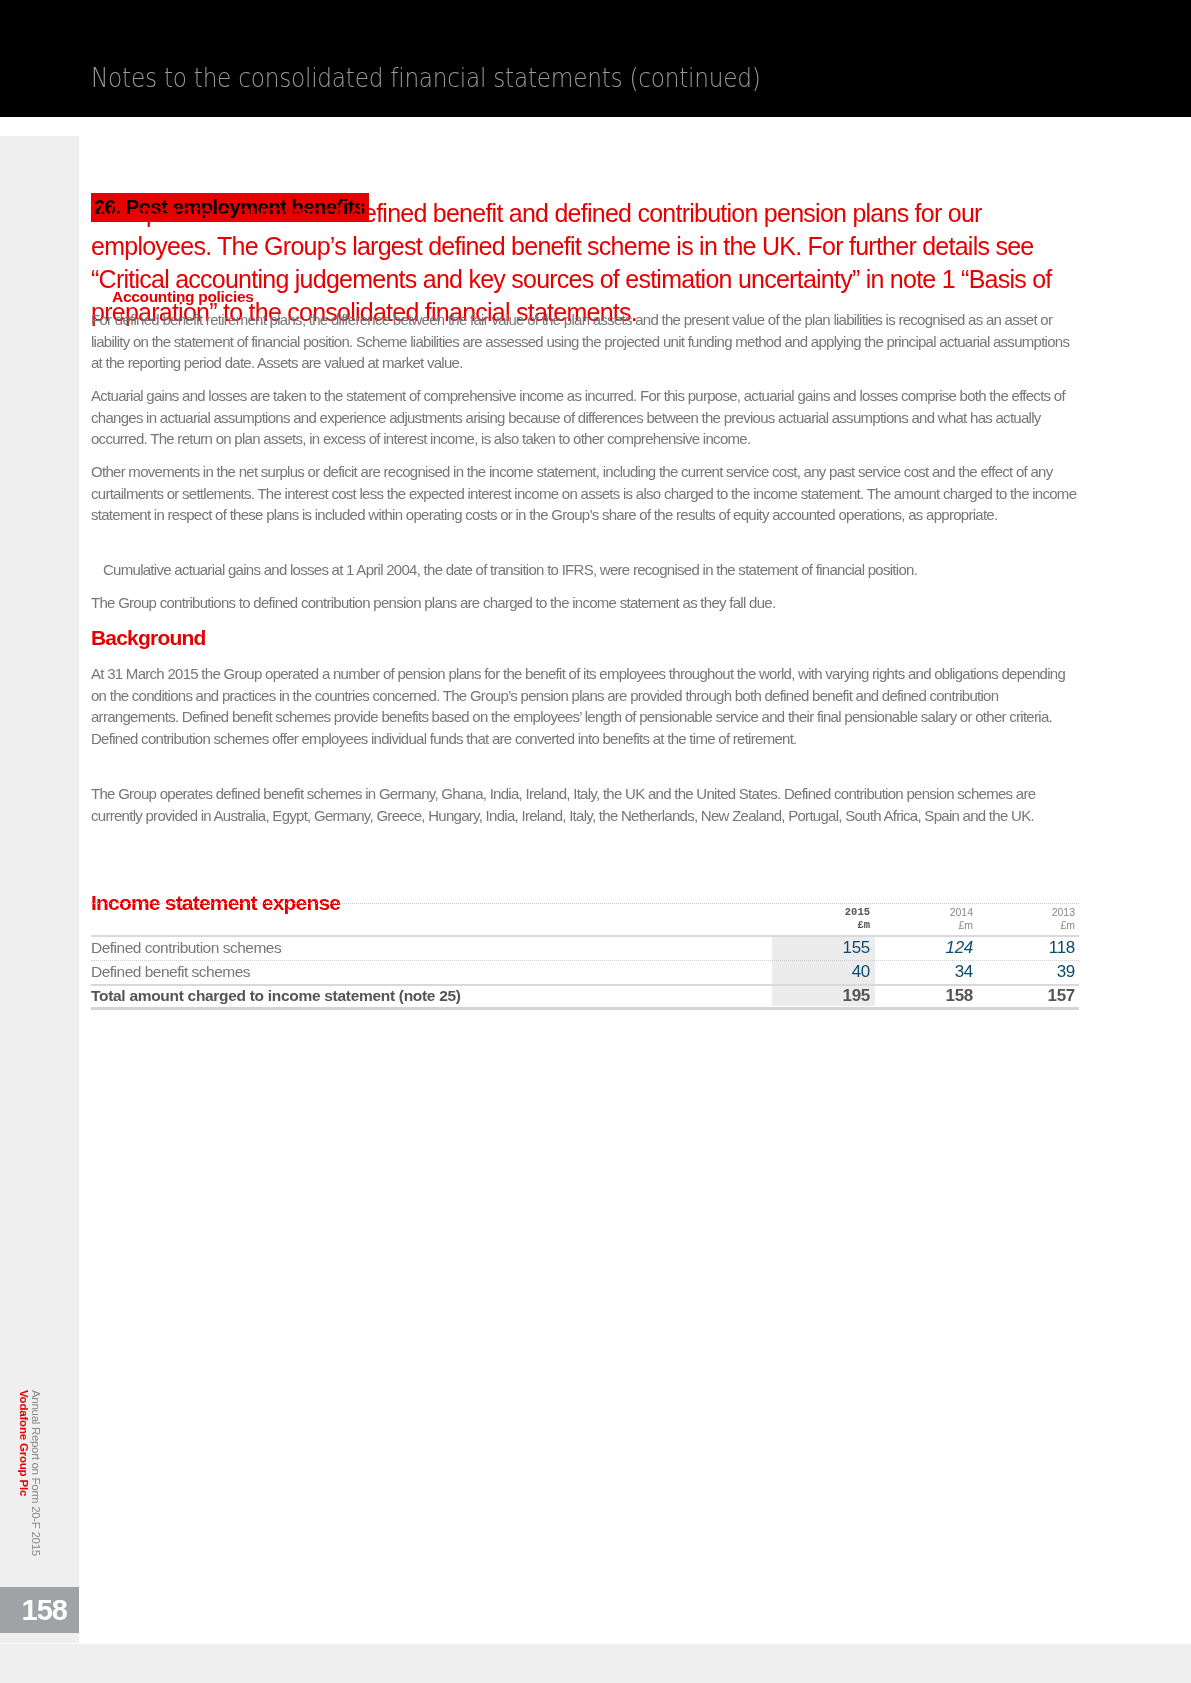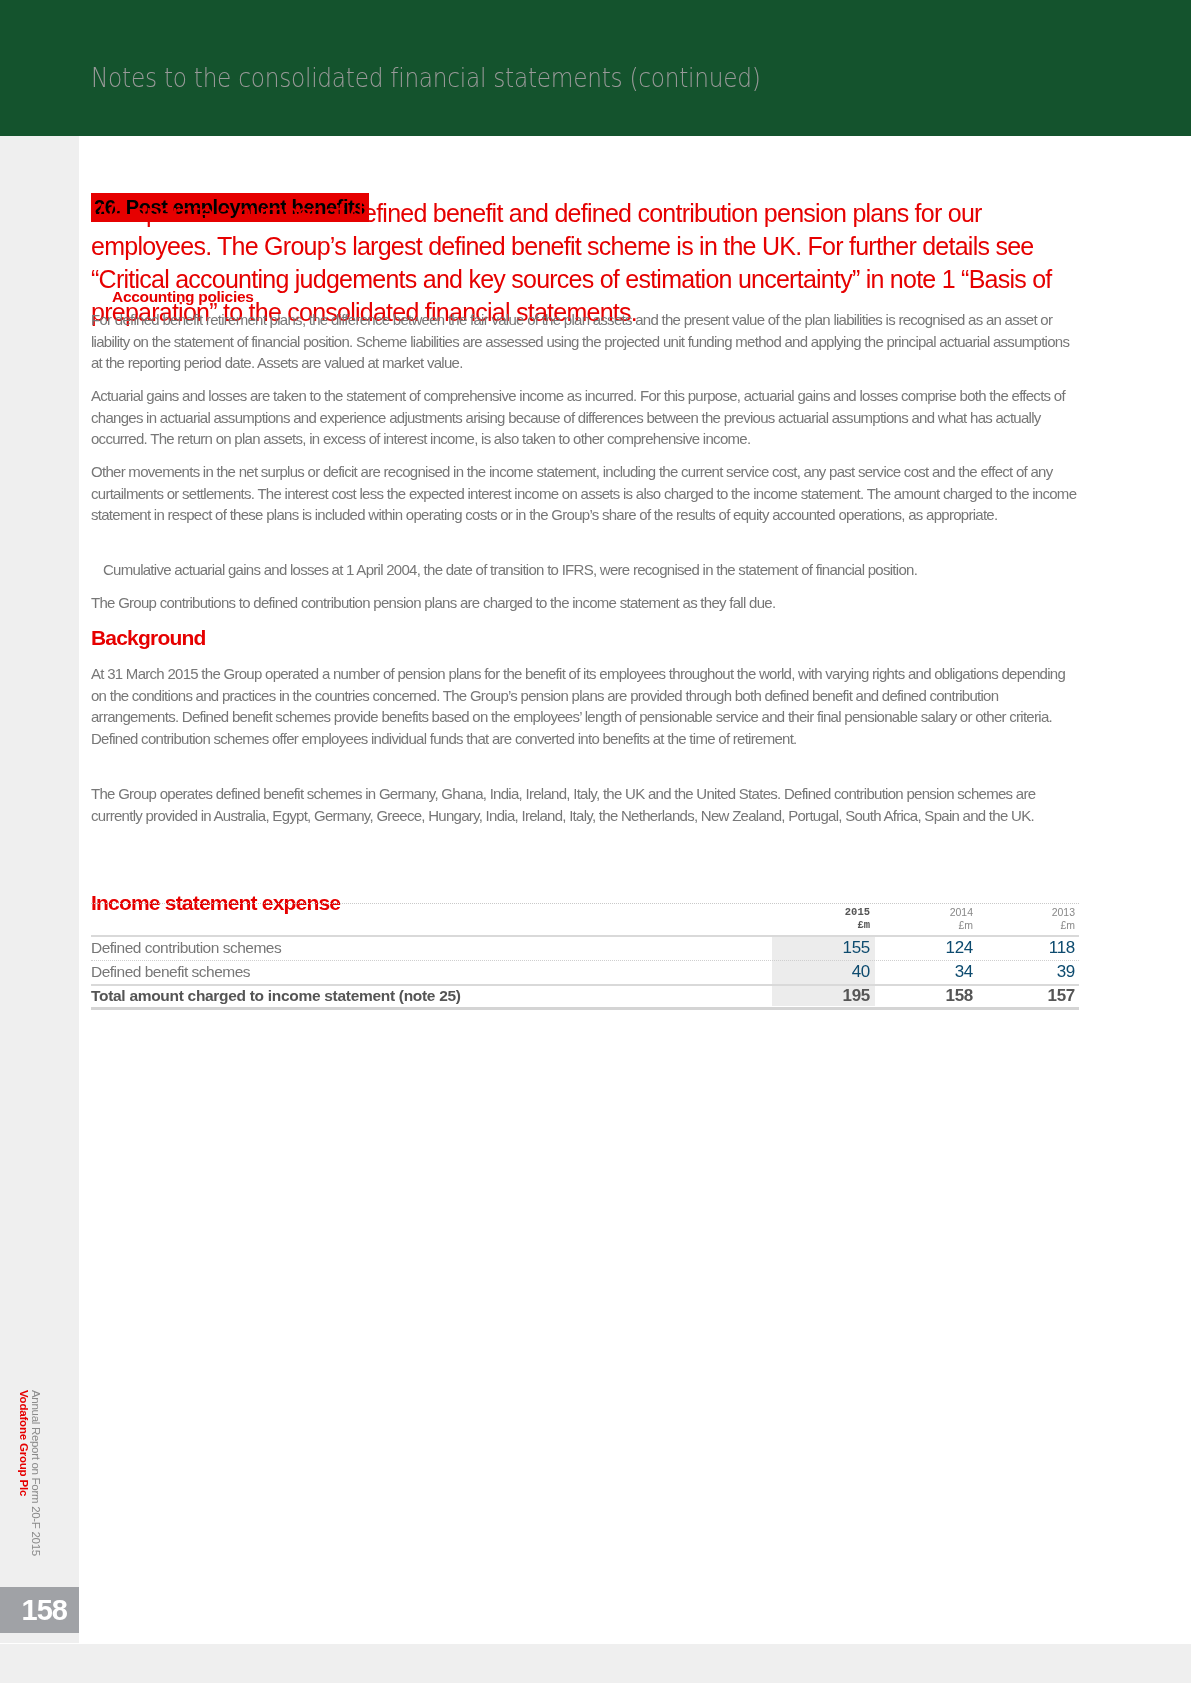--- a/index.html
+++ b/index.html
@@ -2,22 +2,22 @@
 <html><head>
 <meta charset="utf-8">
 <style>
   html, body { margin: 0; padding: 0; }
   body {
     width: 1191px; height: 1683px; position: relative; overflow: hidden;
     background: #ffffff;
     font-family: "Liberation Sans", sans-serif;
   }
   .top-band {
-    position: absolute; left: 0; top: 0; width: 1191px; height: 136px;
-    background: #14532d;
+    position: absolute; left: 0; top: 0; width: 1191px; height: 117px;
+    background: #000000;
   }
   .running-title {
     position: absolute; left: 91px; top: 62px;
     font-size: 27px; color: #9a9a9a; font-weight: 300; letter-spacing: -0.3px;
     font-family: "DejaVu Sans", sans-serif; transform: scaleX(0.86); transform-origin: left center;
     white-space: nowrap;
   }
   .left-strip {
     position: absolute; left: 0; top: 136px; width: 79px; height: 1507px;
     background: #efefef;
@@ -157,21 +157,21 @@
     <div class="hdr" style="left:894px;">
       <div>2013</div>
       <div>£m</div>
     </div>
 
     <div class="hline" style="top:32px; border-top:2px solid #d9d9d9;"></div>
 
     <div class="row" style="top:34px;">
       <span class="label">Defined contribution schemes</span>
       <span class="val" style="left:689px;">155</span>
-      <span class="val" style="left:792px;">124</span>
+      <span class="val" style="left:792px;font-style:italic;">124</span>
       <span class="val" style="left:894px;">118</span>
     </div>
     <div class="hline" style="top:57px; border-top:1px dotted #cfcfcf;"></div>
 
     <div class="row" style="top:58px;">
       <span class="label">Defined benefit schemes</span>
       <span class="val" style="left:689px;">40</span>
       <span class="val" style="left:792px;">34</span>
       <span class="val" style="left:894px;">39</span>
     </div>

